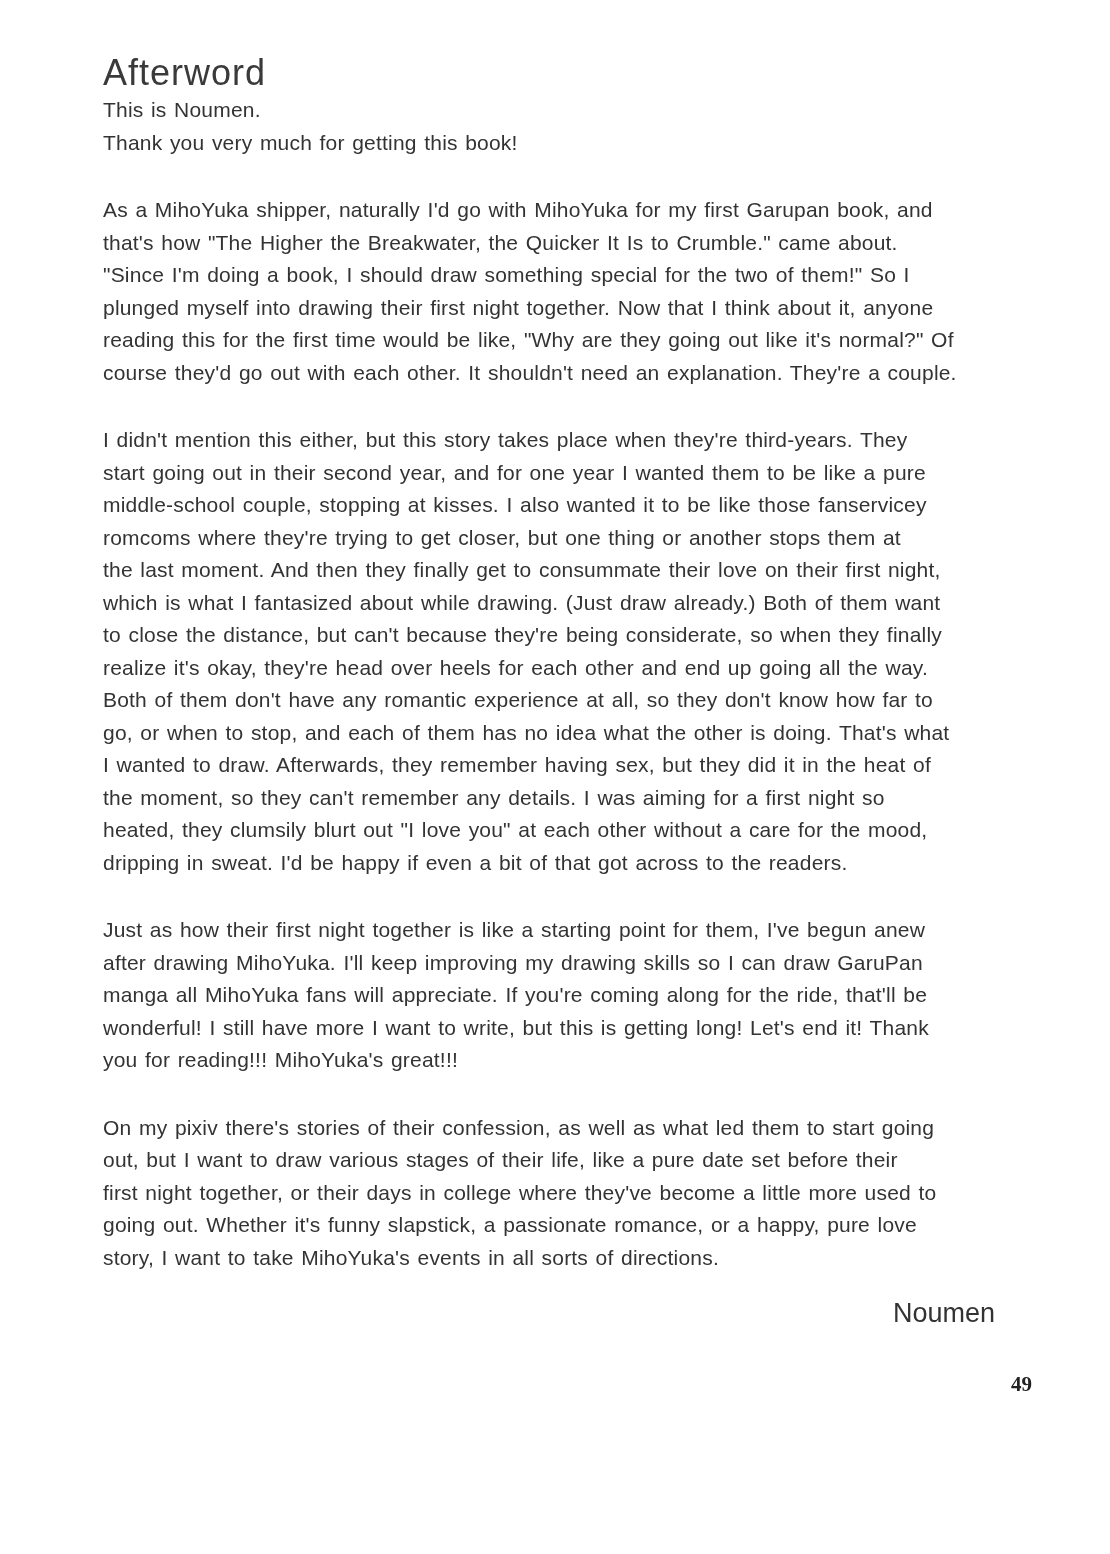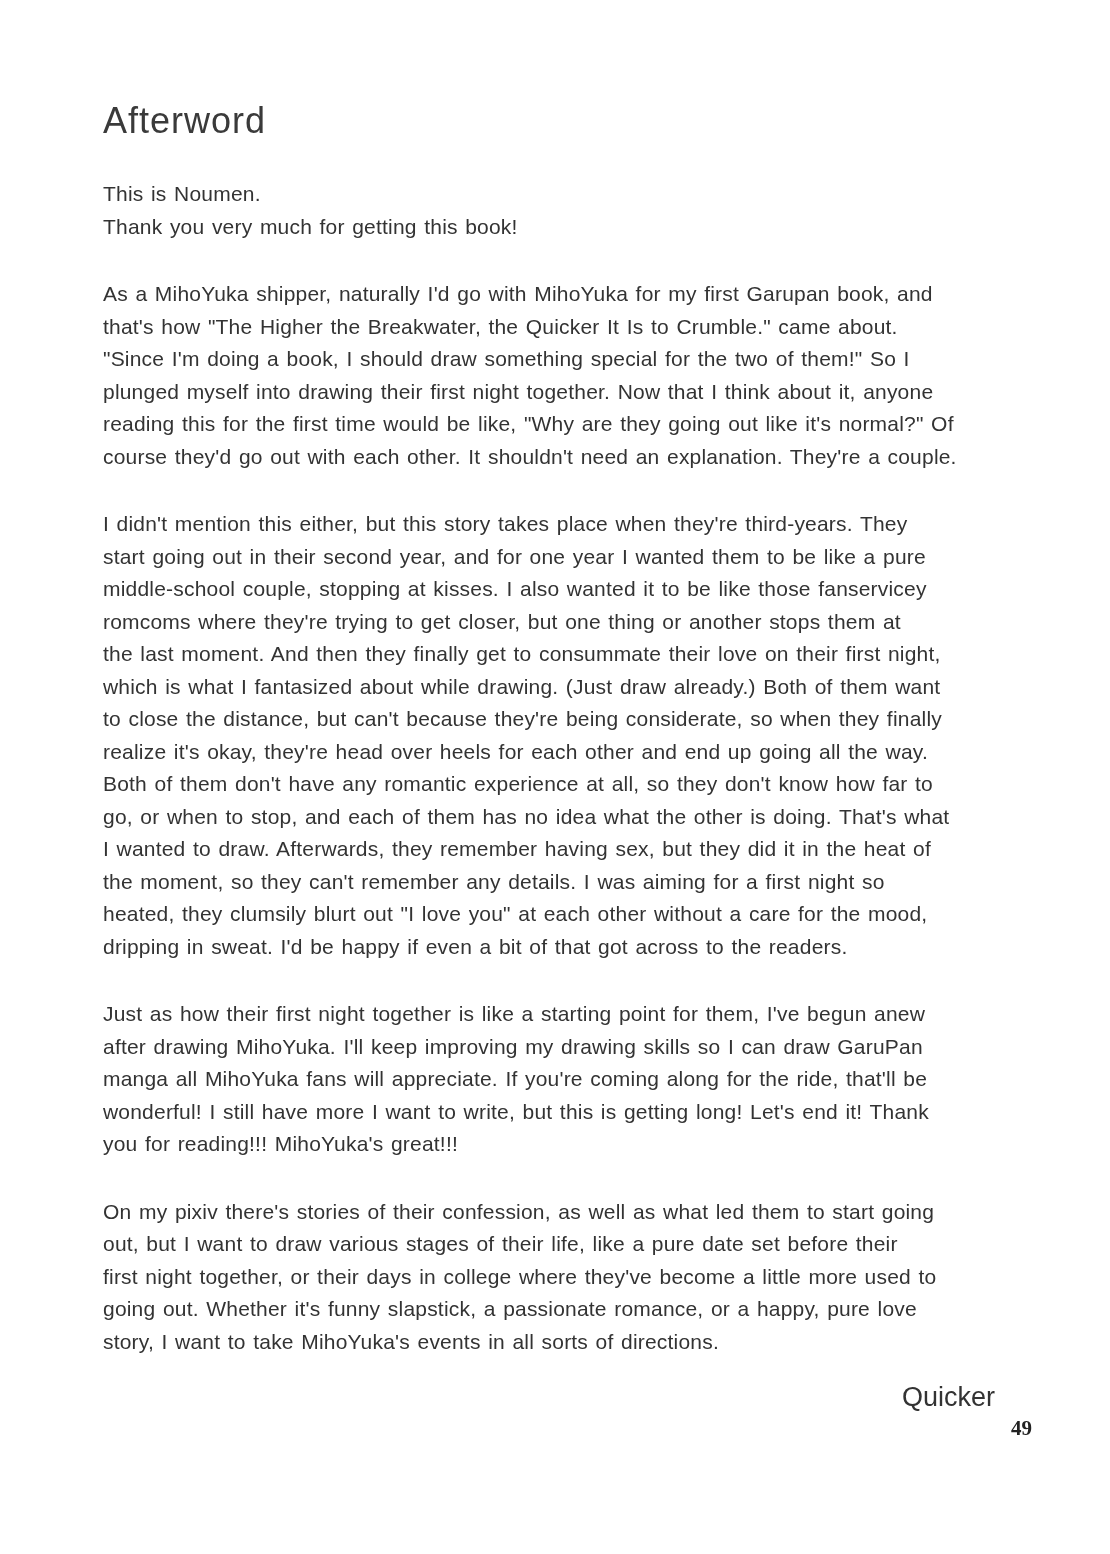--- a/index.html
+++ b/index.html
@@ -6,53 +6,53 @@
     margin: 0;
     padding: 0;
     background: #ffffff;
   }
   .page {
     position: relative;
     width: 1110px;
     height: 1554px;
     background: #ffffff;
     box-sizing: border-box;
-    padding: 100px 80px 0 103px;
+    padding: 52px 80px 0 103px;
     font-family: "Liberation Sans", sans-serif;
     color: #333333;
     overflow: hidden;
   }
   .title {
     font-size: 36px;
     font-weight: normal;
     letter-spacing: 1px;
     margin: 0;
     color: #3a3a3a;
   }
   .para {
     white-space: pre;
     font-size: 21px;
     line-height: 32.5px;
     margin: 0;
     letter-spacing: 0.2px;
     word-spacing: 1.5px;
     color: #333333;
   }
-  .intro { margin-top: 36px; }
+  .intro { }
   .body-para { margin-top: 35px; }
   .signature {
     margin-top: 24px;
     text-align: right;
     padding-right: 35px;
     font-size: 27px;
     color: #333333;
   }
   .page-number {
     position: absolute;
-    top: 1416px;
+    top: 1372px;
     right: 78px;
     font-family: "Liberation Serif", serif;
     font-weight: bold;
     font-size: 21px;
     color: #222222;
     margin-left: 36px;
   }
 </style>
 </head>
 <body>
@@ -90,16 +90,16 @@
 manga all MihoYuka fans will appreciate. If you're coming along for the ride, that'll be
 wonderful! I still have more I want to write, but this is getting long! Let's end it! Thank
 you for reading!!! MihoYuka's great!!!</p>
 
   <p class="para body-para">On my pixiv there's stories of their confession, as well as what led them to start going
 out, but I want to draw various stages of their life, like a pure date set before their
 first night together, or their days in college where they've become a little more used to
 going out. Whether it's funny slapstick, a passionate romance, or a happy, pure love
 story, I want to take MihoYuka's events in all sorts of directions.</p>
 
-  <div class="signature">Quicker</div>
+  <div class="signature">Noumen</div>
 
   <div class="page-number">49</div>
 </div>
 
 </body></html>

